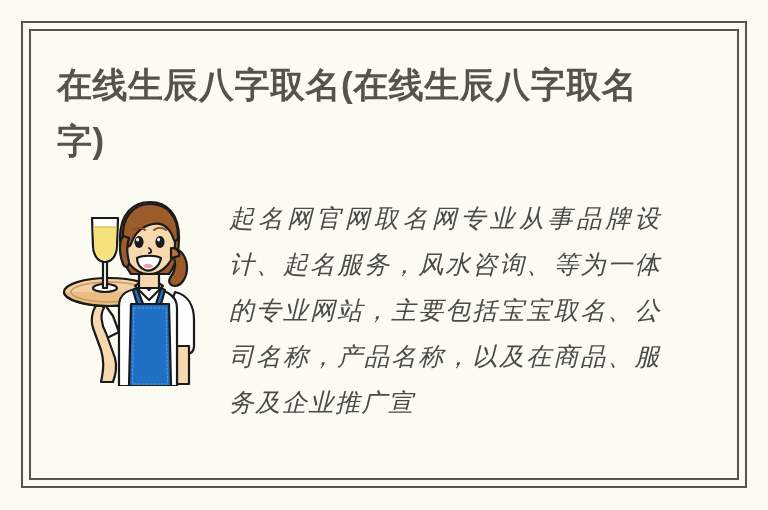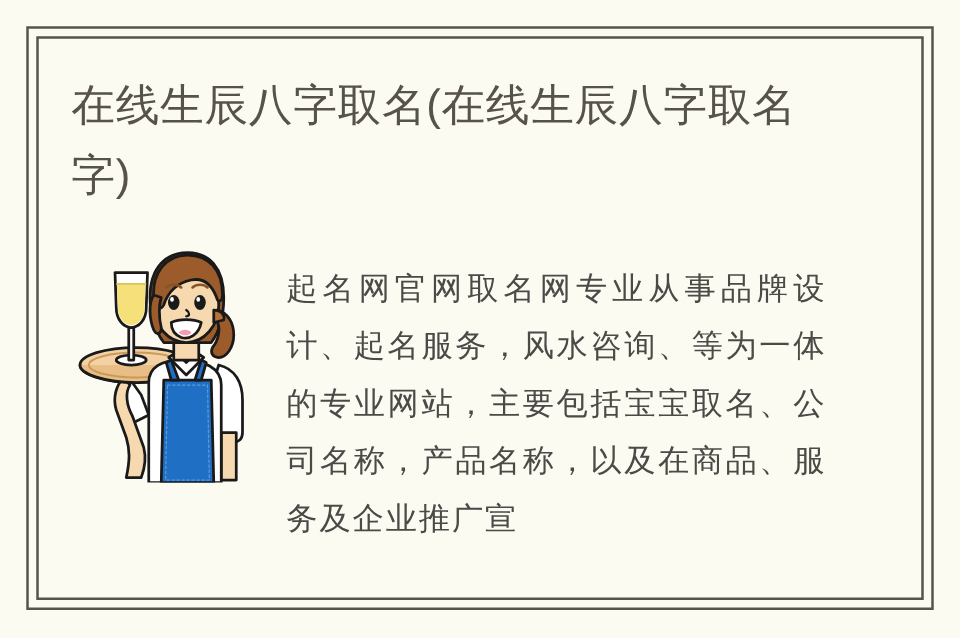--- a/index.html
+++ b/index.html
@@ -47,21 +47,21 @@
     position: absolute;
     left: 57px;
     top: 57px;
     width: 620px;
     color: #57534A;
     font-family: "Liberation Sans", "DejaVu Sans", sans-serif;
     font-size: 35px;
     line-height: 56px;
     letter-spacing: 0.5px;
     white-space: pre-wrap;
-    font-weight: 400;
+    font-weight: 700;
   }
 
   
   .content {
     position: absolute;
     left: 57px;
     top: 196px;
     width: 600px;
     height: 250px;
   }
@@ -75,30 +75,31 @@
   }
   .illustration svg {
     display: block;
     width: 150px;
     height: 190px;
   }
 
   .paragraph {
     position: absolute;
     left: 172px;
-    top: 12px;
+    top: 0;
     width: 432px;
     color: #4A4A47;
     font-family: "DejaVu Serif", "Liberation Serif", serif;
     font-size: 25px;
     line-height: 46px;
     letter-spacing: 1.5px;
     text-align: justify;
     text-justify: inter-character;
     white-space: pre-wrap;
+    font-style: italic;
   }
 </style>
 </head>
 <body>
 
 <div class="page">
 
   <div class="frame-outer"></div>
   <div class="frame-inner"></div>
 

